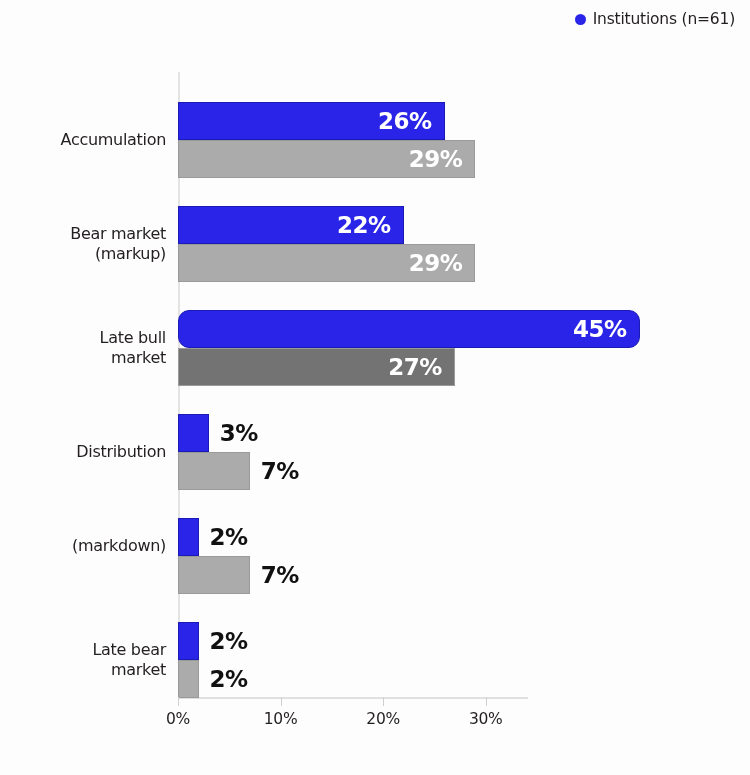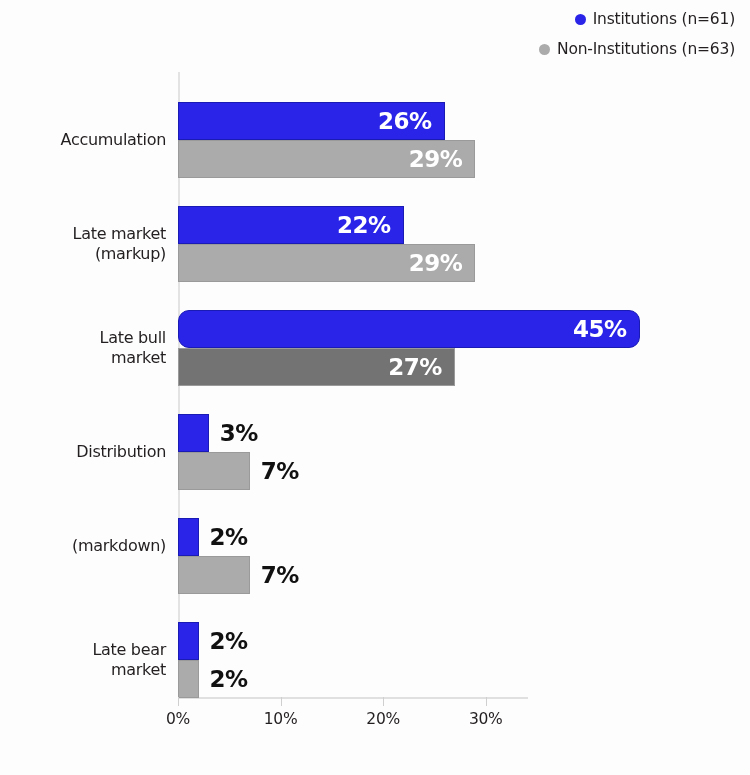--- a/index.html
+++ b/index.html
@@ -175,32 +175,28 @@
 </head>
 <body>
 
 <div id="chart-root">
 
   <div id="legend">
     <div class="legend-entry">
       <span class="legend-dot" style="background: rgb(42, 36, 232);"></span>
       <span>Institutions (n=61)</span>
     </div>
-    <div class="legend-entry">
-      <span class="legend-dot" style="background: rgb(171, 171, 171);"></span>
-      <span>Non-Institutions (n=63)</span>
-    </div>
   </div>
 
   <div id="cat-labels">
       <div class="cat-label" style="top: 58px;">
         <div>Accumulation</div>
       </div>
       <div class="cat-label" style="top: 152px;">
-        <div>Late market</div>
+        <div>Bear market</div>
         <div>(markup)</div>
       </div>
       <div class="cat-label" style="top: 256px;">
         <div>Late bull</div>
         <div>market</div>
       </div>
       <div class="cat-label" style="top: 370px;">
         <div>Distribution</div>
       </div>
       <div class="cat-label" style="top: 464px;">

